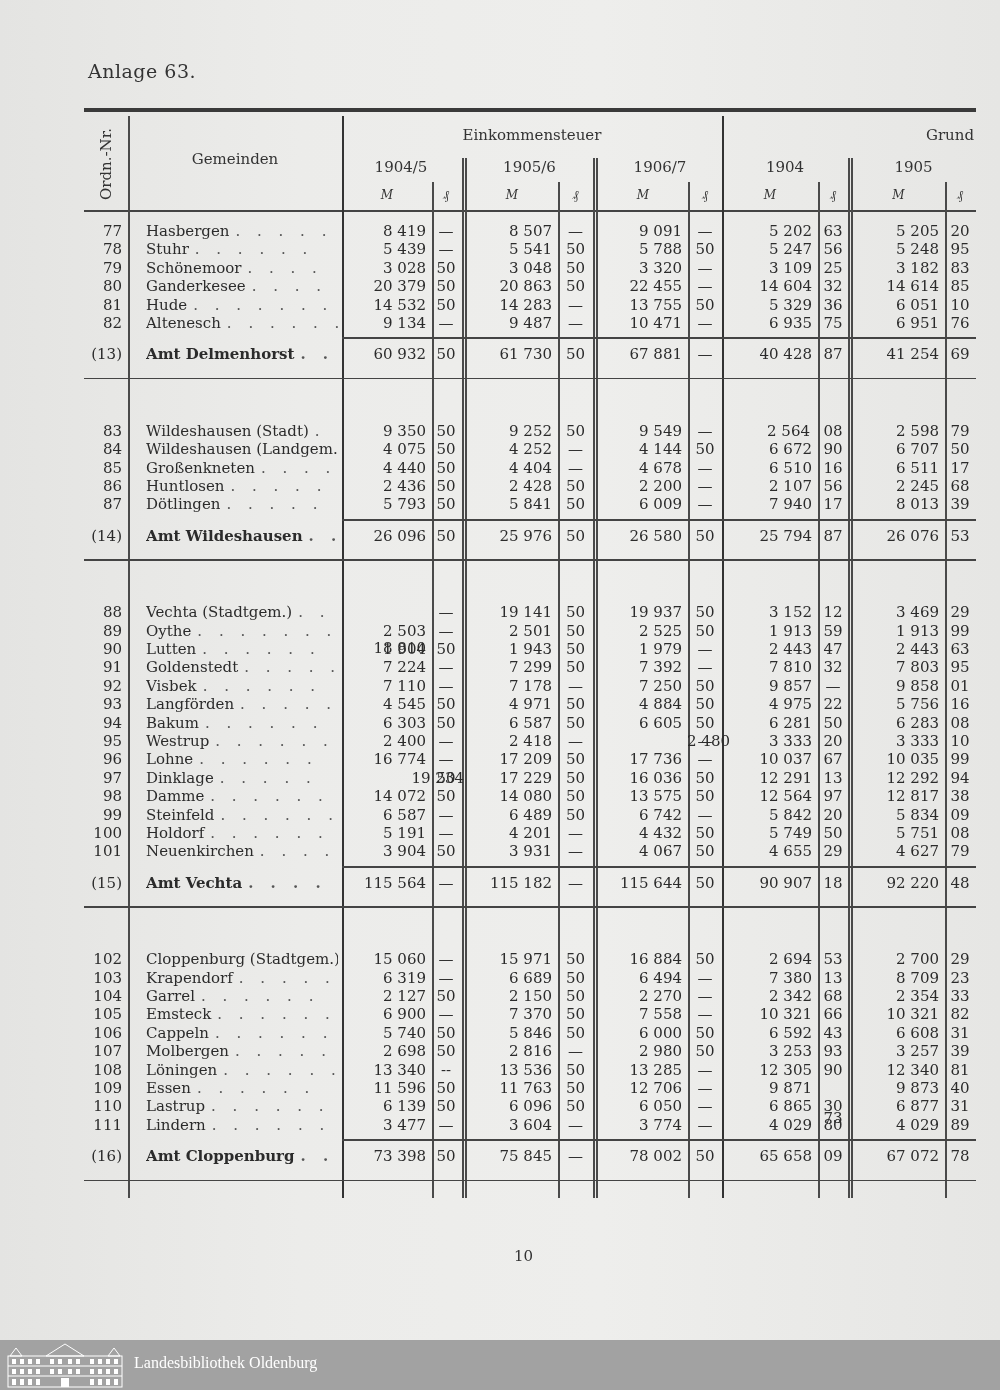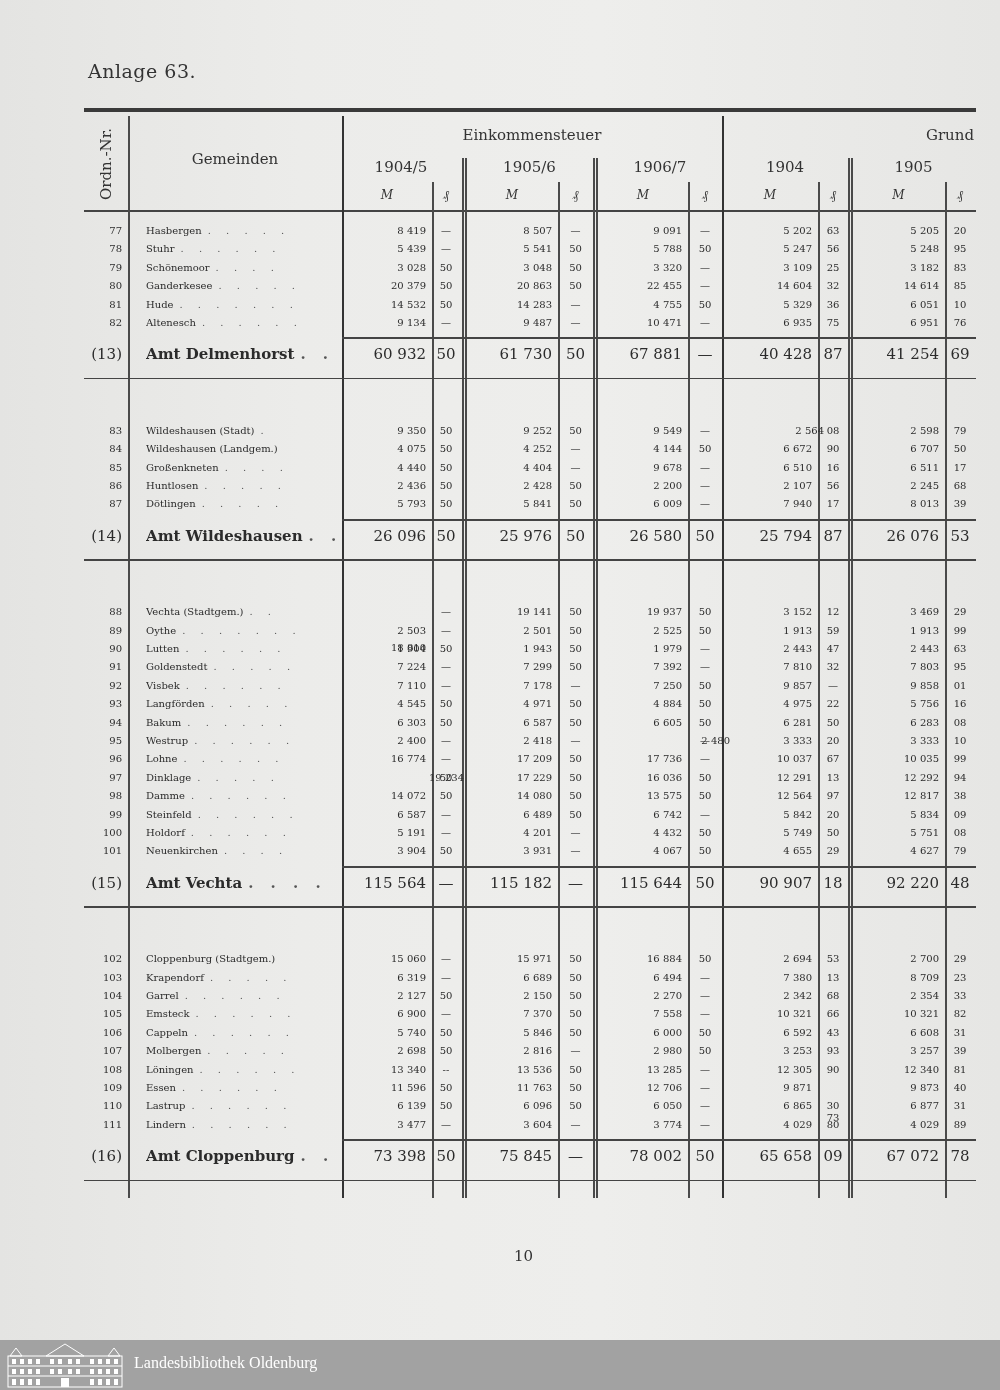--- a/index.html
+++ b/index.html
@@ -25,21 +25,21 @@
   .vline.heavy { width:2px; background:#333; }
   .hdr { position:absolute; font-size:15px; color:#333; text-align:center; }
   .hdr-small { position:absolute; font-size:12px; font-style:italic; color:#333; text-align:center; }
   .ordn-hdr {
     position:absolute; left:2px; top:10px; width:40px; height:92px;
     display:flex; align-items:center; justify-content:center;
   }
   .ordn-hdr span {
     transform:rotate(-90deg); white-space:nowrap; font-size:15px; color:#333;
   }
-  .row { position:absolute; left:0; width:892px; height:18px; font-size:10px; line-height:18px; }
+  .row { position:absolute; left:0; width:892px; height:18px; font-size:15px; line-height:18px; }
   .cell { position:absolute; top:0; height:18px; white-space:nowrap; }
   .c-nr { left:0; width:38px; text-align:right; }
   .c-name { left:62px; width:192px; text-align:left; overflow:hidden; }
   .c-name .dots { color:#555; letter-spacing:6px; }
   .num { text-align:right; }
   .pf  { text-align:center; }
   .total { font-weight:bold; font-size:15px; }
   .total .num, .total .pf, .total .c-nr { font-weight:normal; }
   .pagenum { position:absolute; left:514px; top:1247px; font-size:15px; color:#333; }
   .footer {
@@ -163,21 +163,21 @@
         <div class="cell num" style="left: 768px; width: 87px;">14 614</div>
         <div class="cell pf" style="left: 861px; width: 30px;">85</div>
       </div>
       <div class="row" style="top: 187.6px;">
         <div class="cell c-nr">81</div>
         <div class="cell c-name"><span>Hude</span><span class="dots" style="margin-left: 6px;">. . . . . . .</span></div>
         <div class="cell num" style="left: 258px; width: 84px;">14 532</div>
         <div class="cell pf" style="left: 348px; width: 28px;">50</div>
         <div class="cell num" style="left: 382px; width: 86px;">14 283</div>
         <div class="cell pf" style="left: 474px; width: 35px;">—</div>
-        <div class="cell num" style="left: 514px; width: 84px;">4 755</div>
+        <div class="cell num" style="left: 514px; width: 84px;">13 755</div>
         <div class="cell pf" style="left: 604px; width: 34px;">50</div>
         <div class="cell num" style="left: 638px; width: 90px;">5 329</div>
         <div class="cell pf" style="left: 734px; width: 30px;">36</div>
         <div class="cell num" style="left: 768px; width: 87px;">6 051</div>
         <div class="cell pf" style="left: 861px; width: 30px;">10</div>
       </div>
       <div class="row" style="top: 206px;">
         <div class="cell c-nr">82</div>
         <div class="cell c-name"><span>Altenesch</span><span class="dots" style="margin-left: 6px;">. . . . . .</span></div>
         <div class="cell num" style="left: 258px; width: 84px;">9 134</div>
@@ -209,21 +209,21 @@
       <div class="rule-thin" style="left: 0px; width: 892px; top: 269.8px; height: 1.5px;"></div>
       <div class="row" style="top: 313.8px;">
         <div class="cell c-nr">83</div>
         <div class="cell c-name"><span>Wildeshausen (Stadt)</span><span class="dots" style="margin-left: 6px;">.</span></div>
         <div class="cell num" style="left: 258px; width: 84px;">9 350</div>
         <div class="cell pf" style="left: 348px; width: 28px;">50</div>
         <div class="cell num" style="left: 382px; width: 86px;">9 252</div>
         <div class="cell pf" style="left: 474px; width: 35px;">50</div>
         <div class="cell num" style="left: 514px; width: 84px;">9 549</div>
         <div class="cell pf" style="left: 604px; width: 34px;">—</div>
-        <div class="cell num" style="left: 650px; width: 90px;">2 564</div>
+        <div class="cell num" style="left: 636px; width: 90px;">2 564</div>
         <div class="cell pf" style="left: 734px; width: 30px;">08</div>
         <div class="cell num" style="left: 768px; width: 87px;">2 598</div>
         <div class="cell pf" style="left: 861px; width: 30px;">79</div>
       </div>
       <div class="row" style="top: 332.2px;">
         <div class="cell c-nr">84</div>
         <div class="cell c-name"><span>Wildeshausen (Landgem.)</span><span class="dots" style="margin-left: 6px;"></span></div>
         <div class="cell num" style="left: 258px; width: 84px;">4 075</div>
         <div class="cell pf" style="left: 348px; width: 28px;">50</div>
         <div class="cell num" style="left: 382px; width: 86px;">4 252</div>
@@ -235,21 +235,21 @@
         <div class="cell num" style="left: 768px; width: 87px;">6 707</div>
         <div class="cell pf" style="left: 861px; width: 30px;">50</div>
       </div>
       <div class="row" style="top: 350.6px;">
         <div class="cell c-nr">85</div>
         <div class="cell c-name"><span>Großenkneten</span><span class="dots" style="margin-left: 6px;">. . . .</span></div>
         <div class="cell num" style="left: 258px; width: 84px;">4 440</div>
         <div class="cell pf" style="left: 348px; width: 28px;">50</div>
         <div class="cell num" style="left: 382px; width: 86px;">4 404</div>
         <div class="cell pf" style="left: 474px; width: 35px;">—</div>
-        <div class="cell num" style="left: 514px; width: 84px;">9 678</div>
+        <div class="cell num" style="left: 514px; width: 84px;">4 678</div>
         <div class="cell pf" style="left: 604px; width: 34px;">—</div>
         <div class="cell num" style="left: 638px; width: 90px;">6 510</div>
         <div class="cell pf" style="left: 734px; width: 30px;">16</div>
         <div class="cell num" style="left: 768px; width: 87px;">6 511</div>
         <div class="cell pf" style="left: 861px; width: 30px;">17</div>
       </div>
       <div class="row" style="top: 369px;">
         <div class="cell c-nr">86</div>
         <div class="cell c-name"><span>Huntlosen</span><span class="dots" style="margin-left: 6px;">. . . . .</span></div>
         <div class="cell num" style="left: 258px; width: 84px;">2 436</div>

